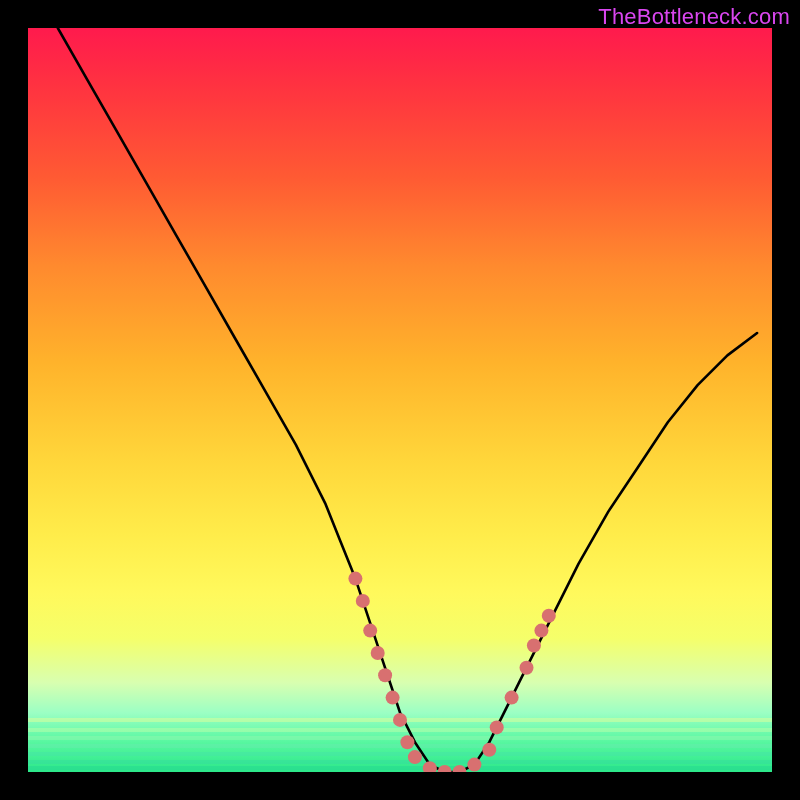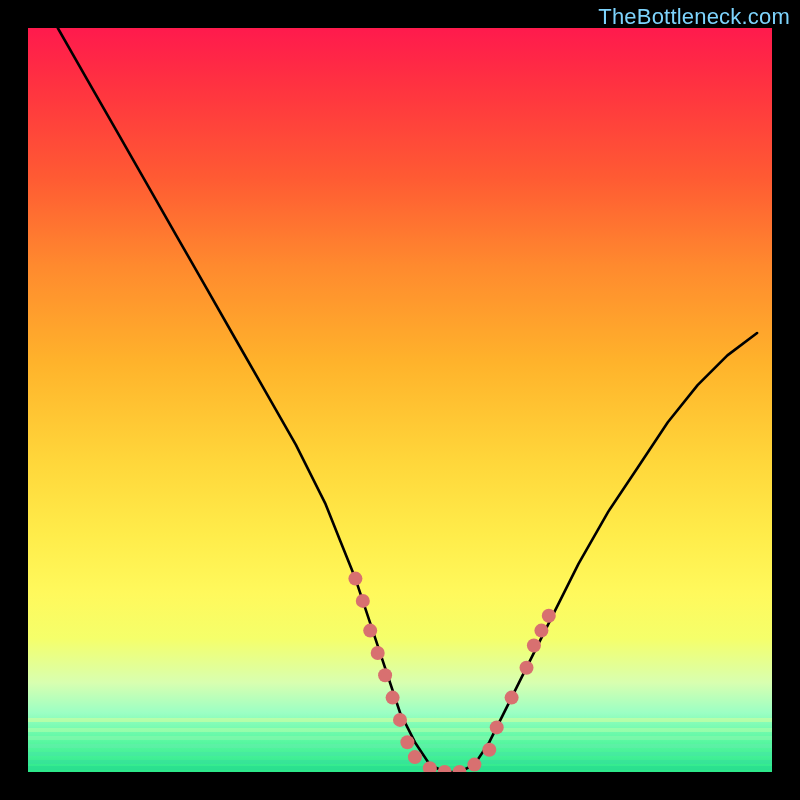--- a/index.html
+++ b/index.html
@@ -40,21 +40,21 @@
   .green-stripe {
     position: absolute;
     left: 0; right: 0;
     height: 4px;
     opacity: 0.55;
   }
   .watermark {
     position: absolute;
     top: 4px;
     right: 10px;
-    color: #7dd3fc;
+    color: #d946ef;
     font-size: 22px;
     letter-spacing: 0.2px;
     font-weight: 500;
   }
   svg.plot {
     position: absolute;
     left: 28px;
     top: 28px;
   }
 </style>

